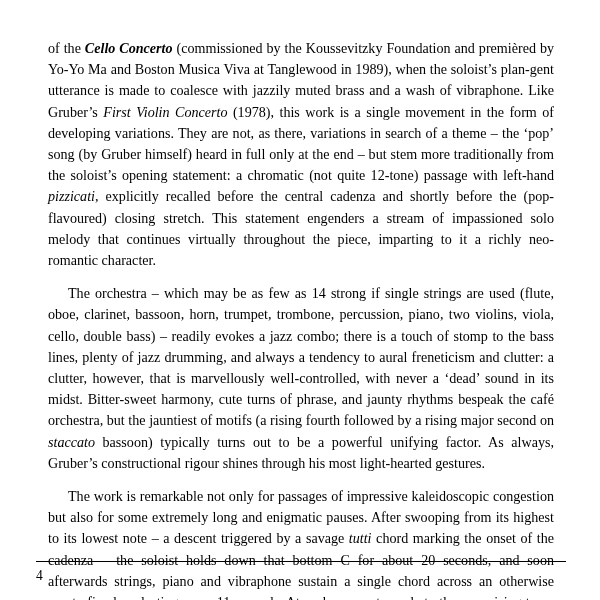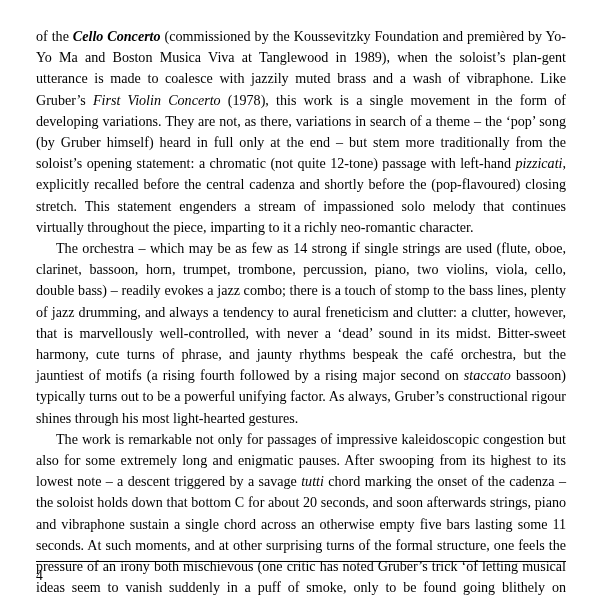--- a/index.html
+++ b/index.html
@@ -22,21 +22,21 @@
     padding: 26px 34px 0 36px;
   }
   .body-text {
     font-size: 14.1px;
     line-height: 21.2px;
     text-align: justify;
     text-justify: inter-word;
     hyphens: manual;
   }
   p {
-    margin: 0;
+    margin: 12px;
   }
   p.indent {
     text-indent: 20px;
   }
   .it {
     font-style: italic;
   }
   .bi {
     font-style: italic;
     font-weight: bold;

